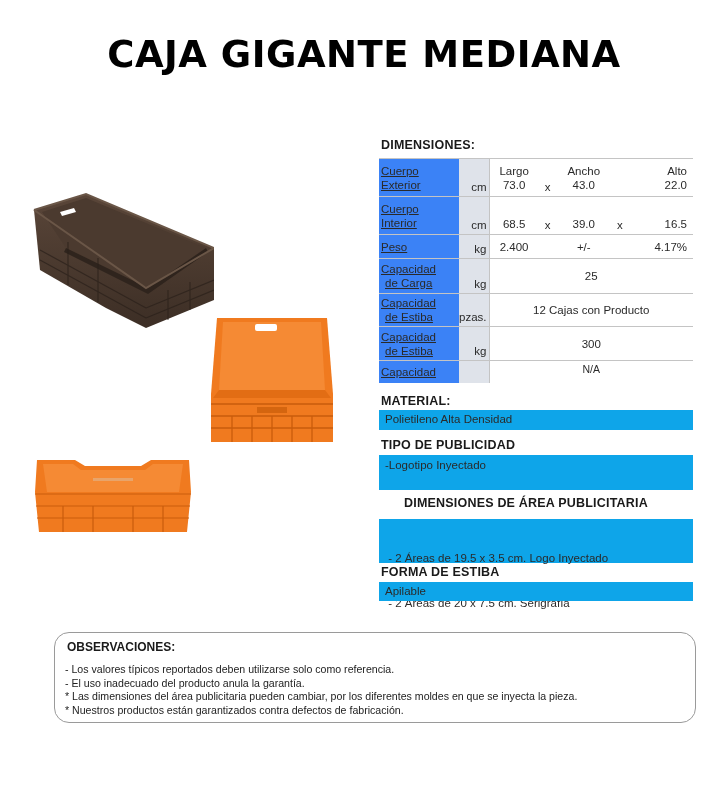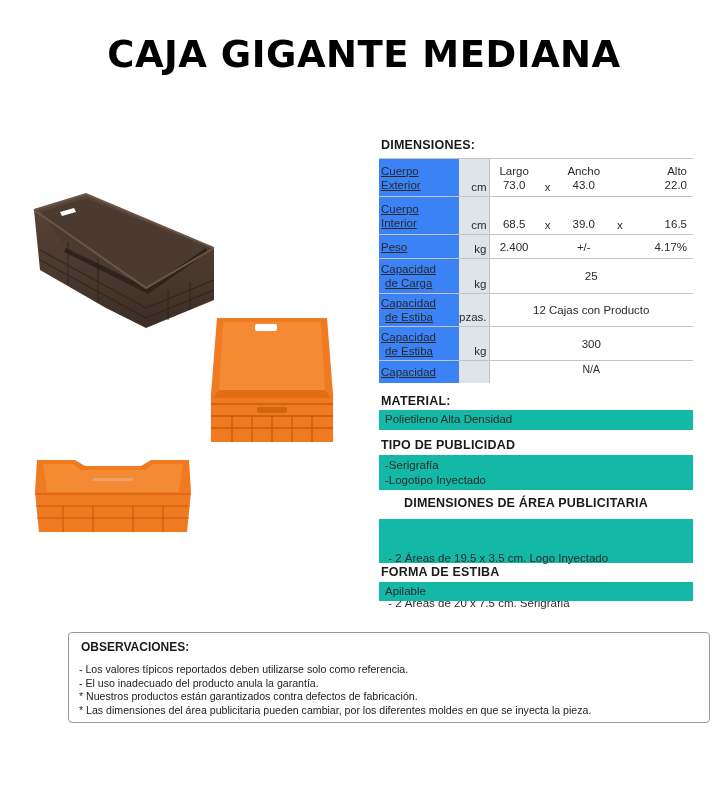--- a/index.html
+++ b/index.html
@@ -29,27 +29,27 @@
   }
   table.dims td { border-top: 1px solid #c4c4c4; border-bottom: 1px solid #c4c4c4; vertical-align: middle; }
   table.dims td.lbl { background: #3b82f6; width: 80px; padding: 2px 0 2px 2px; line-height: 14px; text-decoration: underline; }
   table.dims td.unit { background: #dfe3ea; width: 25px; text-align: right; padding-right: 2px; vertical-align: bottom; padding-bottom: 3px; border-right: 1px solid #c4c4c4; }
   table.dims td.v { text-align: center; line-height: 14px; }
   table.dims td.x { width: 18px; text-align: center; vertical-align: bottom; padding-bottom: 3px; }
   table.dims td.alt { text-align: right; padding-right: 6px; line-height: 14px; }
   table.dims td.span { text-align: center; }
 
   .box {
-    position: absolute; left: 379px; width: 314px; background: #14b8a6;
+    position: absolute; left: 379px; width: 314px; background: #0ea5e9;
     font-size: 11.5px; color: #2a2a2a; padding: 2px 6px; line-height: 15px;
   }
 
   .obs {
     position: absolute; left: 54px; top: 632px; width: 642px; height: 91px;
-    border: 1px solid #9a9a9a; border-radius: 4px; padding: 7px 10px; margin-left: 14px;
+    border: 1px solid #9a9a9a; border-radius: 15px; padding: 7px 10px;
   }
   .obs-title { font-weight: bold; font-size: 12px; margin-left: 2px; margin-bottom: 9px; color: #1a1a1a; }
   .obs-line { font-size: 10.6px; line-height: 13.6px; color: #222; font-family: Liberation Sans, sans-serif; }
 </style>
 </head>
 <body>
 
 <div class="title">
   <div>CAJA GIGANTE MEDIANA</div>
 </div>
@@ -192,32 +192,31 @@
     <td class="span" colspan="5" style="border-bottom:none;vertical-align:top;padding-top:2px;font-size:10.5px;">N/A</td>
   </tr>
 </tbody>
   </table>
 
 <div class="section-title" style="top:394px;">MATERIAL:</div>
 <div class="box" style="top:410px;height:20px;">Polietileno Alta Densidad</div>
 
 <div class="section-title" style="top:438px;">TIPO DE PUBLICIDAD</div>
 <div class="box" style="top:455px;height:35px;padding-top:3px;">
-  <div>-Serigrafía</div>
   <div>-Logotipo Inyectado</div>
 </div>
 
 <div class="section-title" style="top:496px;padding-left:23px;">DIMENSIONES DE ÁREA PUBLICITARIA</div>
 <div class="box" style="top:519px;height:44px;padding-top:2px;white-space:pre;">
   <div> - 2 Áreas de 19.5 x 3.5 cm. Logo Inyectado</div>
   <div> - 2 Áreas de 20 x 7.5 cm. Serigrafía</div>
 </div>
 
 <div class="section-title" style="top:565px;">FORMA DE ESTIBA</div>
 <div class="box" style="top:582px;height:19px;">Apilable</div>
 
 <div class="obs">
   <div class="obs-title">OBSERVACIONES:</div>
   <div class="obs-line">- Los valores típicos reportados deben utilizarse solo como referencia.</div>
   <div class="obs-line">- El uso inadecuado del producto anula la garantía.</div>
+  <div class="obs-line">* Las dimensiones del área publicitaria pueden cambiar, por los diferentes moldes en que se inyecta la pieza.</div>
   <div class="obs-line">* Nuestros productos están garantizados contra defectos de fabricación.</div>
-  <div class="obs-line">* Las dimensiones del área publicitaria pueden cambiar, por los diferentes moldes en que se inyecta la pieza.</div>
 </div>
 
 </body></html>

